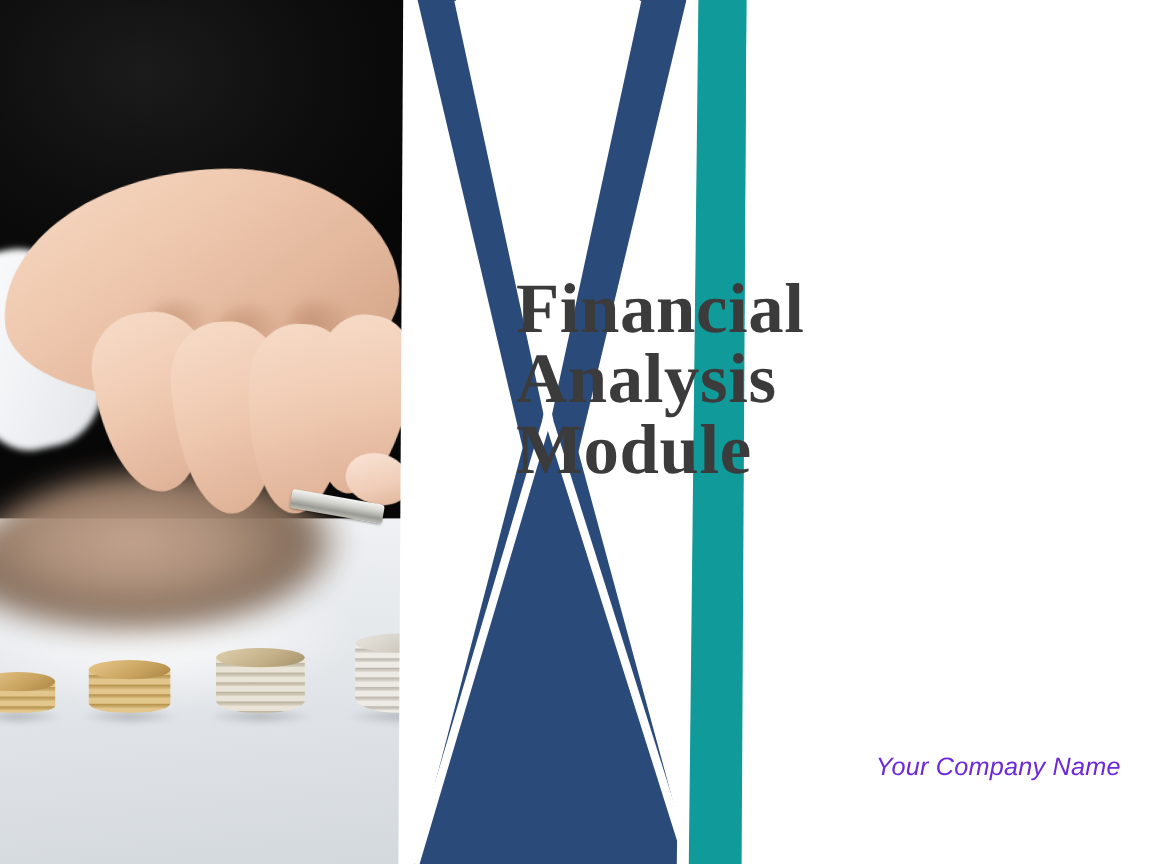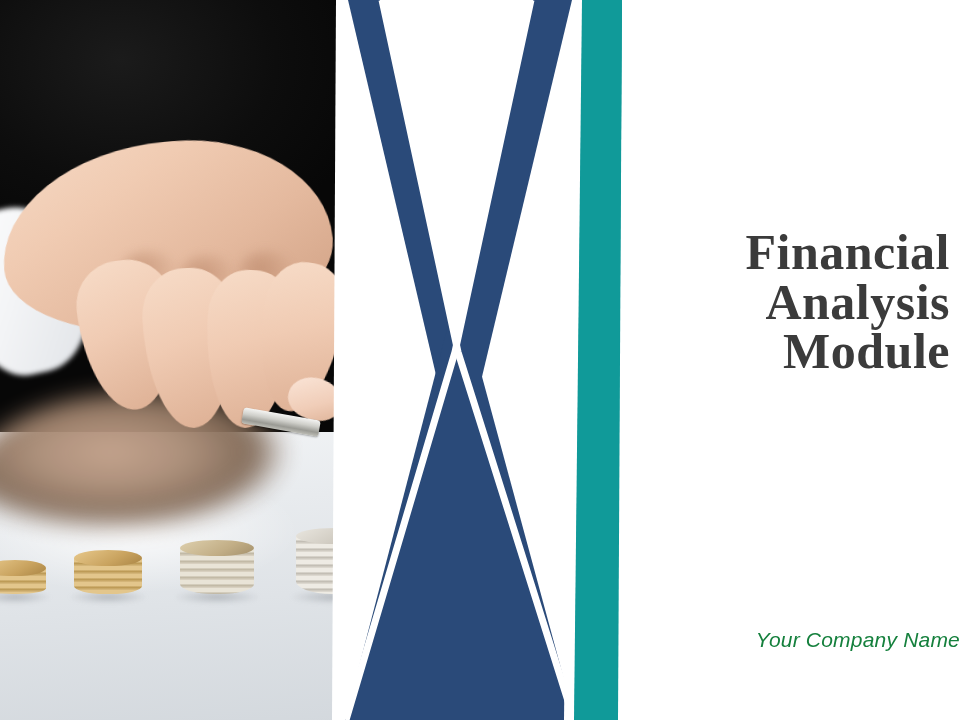--- a/index.html
+++ b/index.html
@@ -162,40 +162,40 @@
     width: 960px; height: 720px;
     pointer-events: none;
   }
 
   
   .title {
     position: absolute;
     right: 10px;
     top: 228px;
     width: 520px;
-    text-align: right;
+    text-align: left;
     font-family: "Liberation Serif", "DejaVu Serif", serif;
     font-weight: bold;
-    font-size: 50px;
+    font-size: 59px;
     line-height: 0.99;
     letter-spacing: 0.5px;
     color: #3b3b3b;
     white-space: pre-line;
   }
   .company {
     position: absolute;
-    right: 0;
+    right: 26px;
     top: 628px;
     width: 420px;
     text-align: right;
     font-family: "Liberation Sans", sans-serif;
     font-style: italic;
     font-size: 21px;
     letter-spacing: .2px;
-    color: #15803d;
+    color: #6d28d9;
   }
 </style>
 </head>
 <body>
 
 <div id="slide">
 
   <div class="photo">
     <div class="suit"></div>
     <div class="desk"></div>

